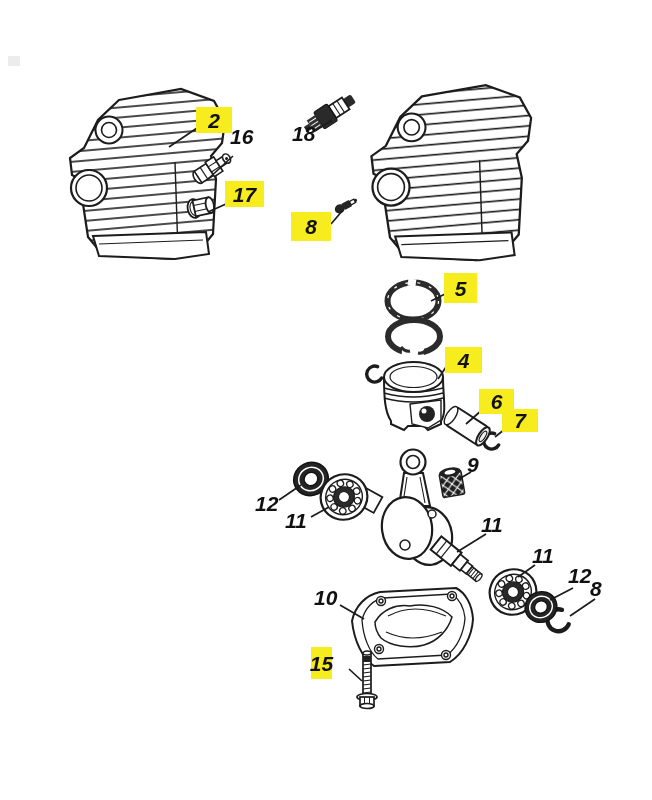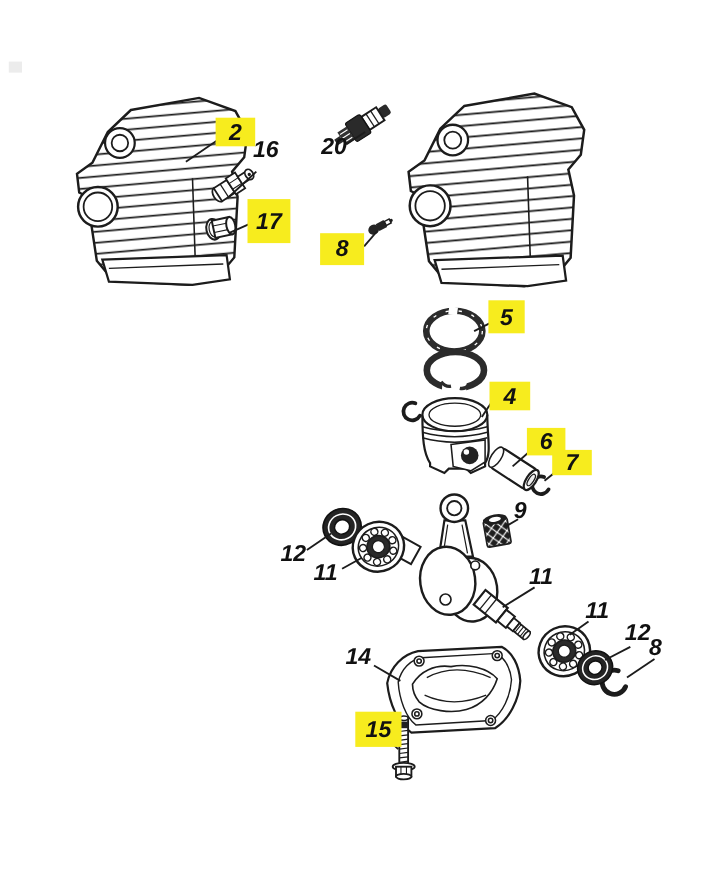--- a/index.html
+++ b/index.html
@@ -239,29 +239,29 @@
     <line x1="535" y1="565" x2="518" y2="577"></line>
     <line x1="573" y1="588" x2="550" y2="600"></line>
     <line x1="595" y1="599" x2="570" y2="616"></line>
     <line x1="340" y1="605" x2="364" y2="619"></line>
     <line x1="349" y1="669" x2="362" y2="681"></line>
   </g>
 </svg>
 
   <div class="callout highlight" style="left:196px;top:107px;width:36px;height:26px">2</div>
   <div class="callout" style="left:230px;top:126px">16</div>
-  <div class="callout highlight" style="left:225px;top:181px;width:39px;height:40px">17</div>
-  <div class="callout" style="left:292px;top:123px">20</div>
+  <div class="callout highlight" style="left:225px;top:181px;width:39px;height:26px">17</div>
+  <div class="callout" style="left:292px;top:123px">18</div>
   <div class="callout highlight" style="left:291px;top:212px;width:40px;height:29px">8</div>
   <div class="callout highlight" style="left:444px;top:273px;width:33px;height:30px">5</div>
   <div class="callout highlight" style="left:445px;top:347px;width:37px;height:26px">4</div>
   <div class="callout highlight" style="left:479px;top:389px;width:35px;height:25px">6</div>
   <div class="callout highlight" style="left:502px;top:409px;width:36px;height:23px">7</div>
   <div class="callout" style="left:467px;top:454px">9</div>
   <div class="callout" style="left:255px;top:493px">12</div>
   <div class="callout" style="left:285px;top:510px">11</div>
   <div class="callout" style="left:481px;top:514px">11</div>
   <div class="callout" style="left:532px;top:545px">11</div>
   <div class="callout" style="left:568px;top:565px">12</div>
   <div class="callout" style="left:590px;top:578px">8</div>
-  <div class="callout" style="left:314px;top:587px">14</div>
-  <div class="callout highlight" style="left:323px;top:647px;width:42px;height:32px">15</div>
+  <div class="callout" style="left:314px;top:587px">10</div>
+  <div class="callout highlight" style="left:311px;top:647px;width:21px;height:32px">15</div>
 </div>
 
 </body></html>

